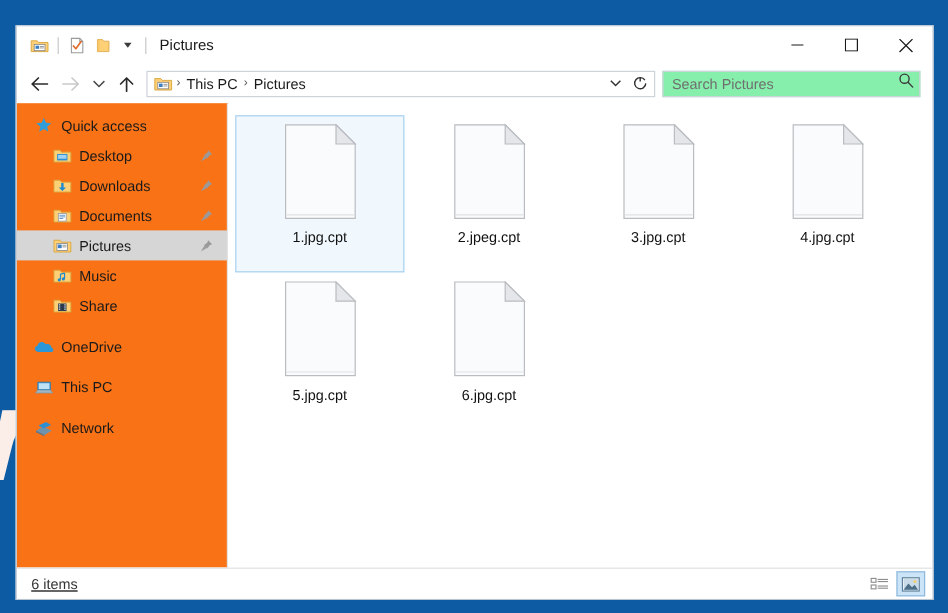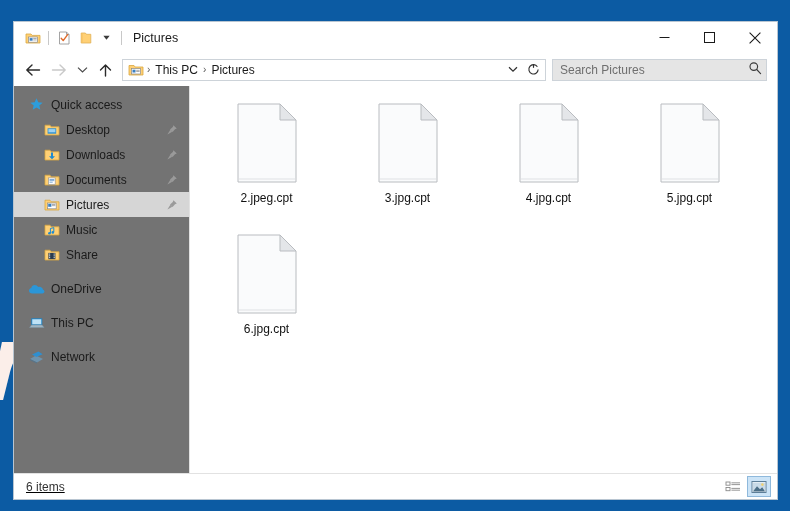--- a/index.html
+++ b/index.html
@@ -196,21 +196,21 @@
   .addr-tools { display: flex; align-items: center; }
   .addr-tool {
     width: 20px; height: 20px;
     display: flex; align-items: center; justify-content: center;
     color: #333; font-size: 9px;
   }
   .search-field {
     width: 215px;
     height: 22px;
     border: 1px solid #cdd3d9;
-    background: #e5e5e5;
+    background: #86efac;
     display: flex;
     align-items: center;
     margin-left: 6px;
     padding: 0 4px 0 7px;
     flex: 0 0 auto;
   }
   .search-ph {
     font-size: 12px;
     color: #6f6f6f;
     flex: 1 1 auto;
@@ -222,21 +222,21 @@
     flex: 1 1 auto;
     display: flex;
     min-height: 0;
     position: relative;
   }
 
   
   .sidebar {
     width: 176px;
     flex: 0 0 176px;
-    background: #737373;
+    background: #f97316;
     padding-top: 6px;
     position: relative;
     overflow: hidden;
   }
   .nav-item {
     height: 25px;
     display: flex;
     align-items: center;
     padding-left: 14px;
     position: relative;
@@ -637,20 +637,30 @@
 
       <div class="sb-gap"></div>
 
 
       <div class="sidebar-divider"></div>
     </div>
 
     <div class="content">
       <div class="grid">
 
+        <div class="tile selected">
+          <div class="file-ico">
+            <svg width="62" height="80" viewBox="0 0 62 80">
+              <path d="M2 1 L44 1 L60 17 L60 79 L2 79 Z" fill="#fafbfc" stroke="#b9bcc0" stroke-width="1"></path>
+              <path d="M44 1 L44 17 L60 17 Z" fill="#e4e6e9" stroke="#b9bcc0" stroke-width="1"></path>
+              <path d="M3 76 L59 76" stroke="#dfe1e4" stroke-width="1"></path>
+            </svg>
+          </div>
+          <div class="tile-label">1.jpg.cpt</div>
+        </div>
 
         <div class="tile">
           <div class="file-ico">
             <svg width="62" height="80" viewBox="0 0 62 80">
               <path d="M2 1 L44 1 L60 17 L60 79 L2 79 Z" fill="#fafbfc" stroke="#b9bcc0" stroke-width="1"></path>
               <path d="M44 1 L44 17 L60 17 Z" fill="#e4e6e9" stroke="#b9bcc0" stroke-width="1"></path>
               <path d="M3 76 L59 76" stroke="#dfe1e4" stroke-width="1"></path>
             </svg>
           </div>
           <div class="tile-label">2.jpeg.cpt</div>

